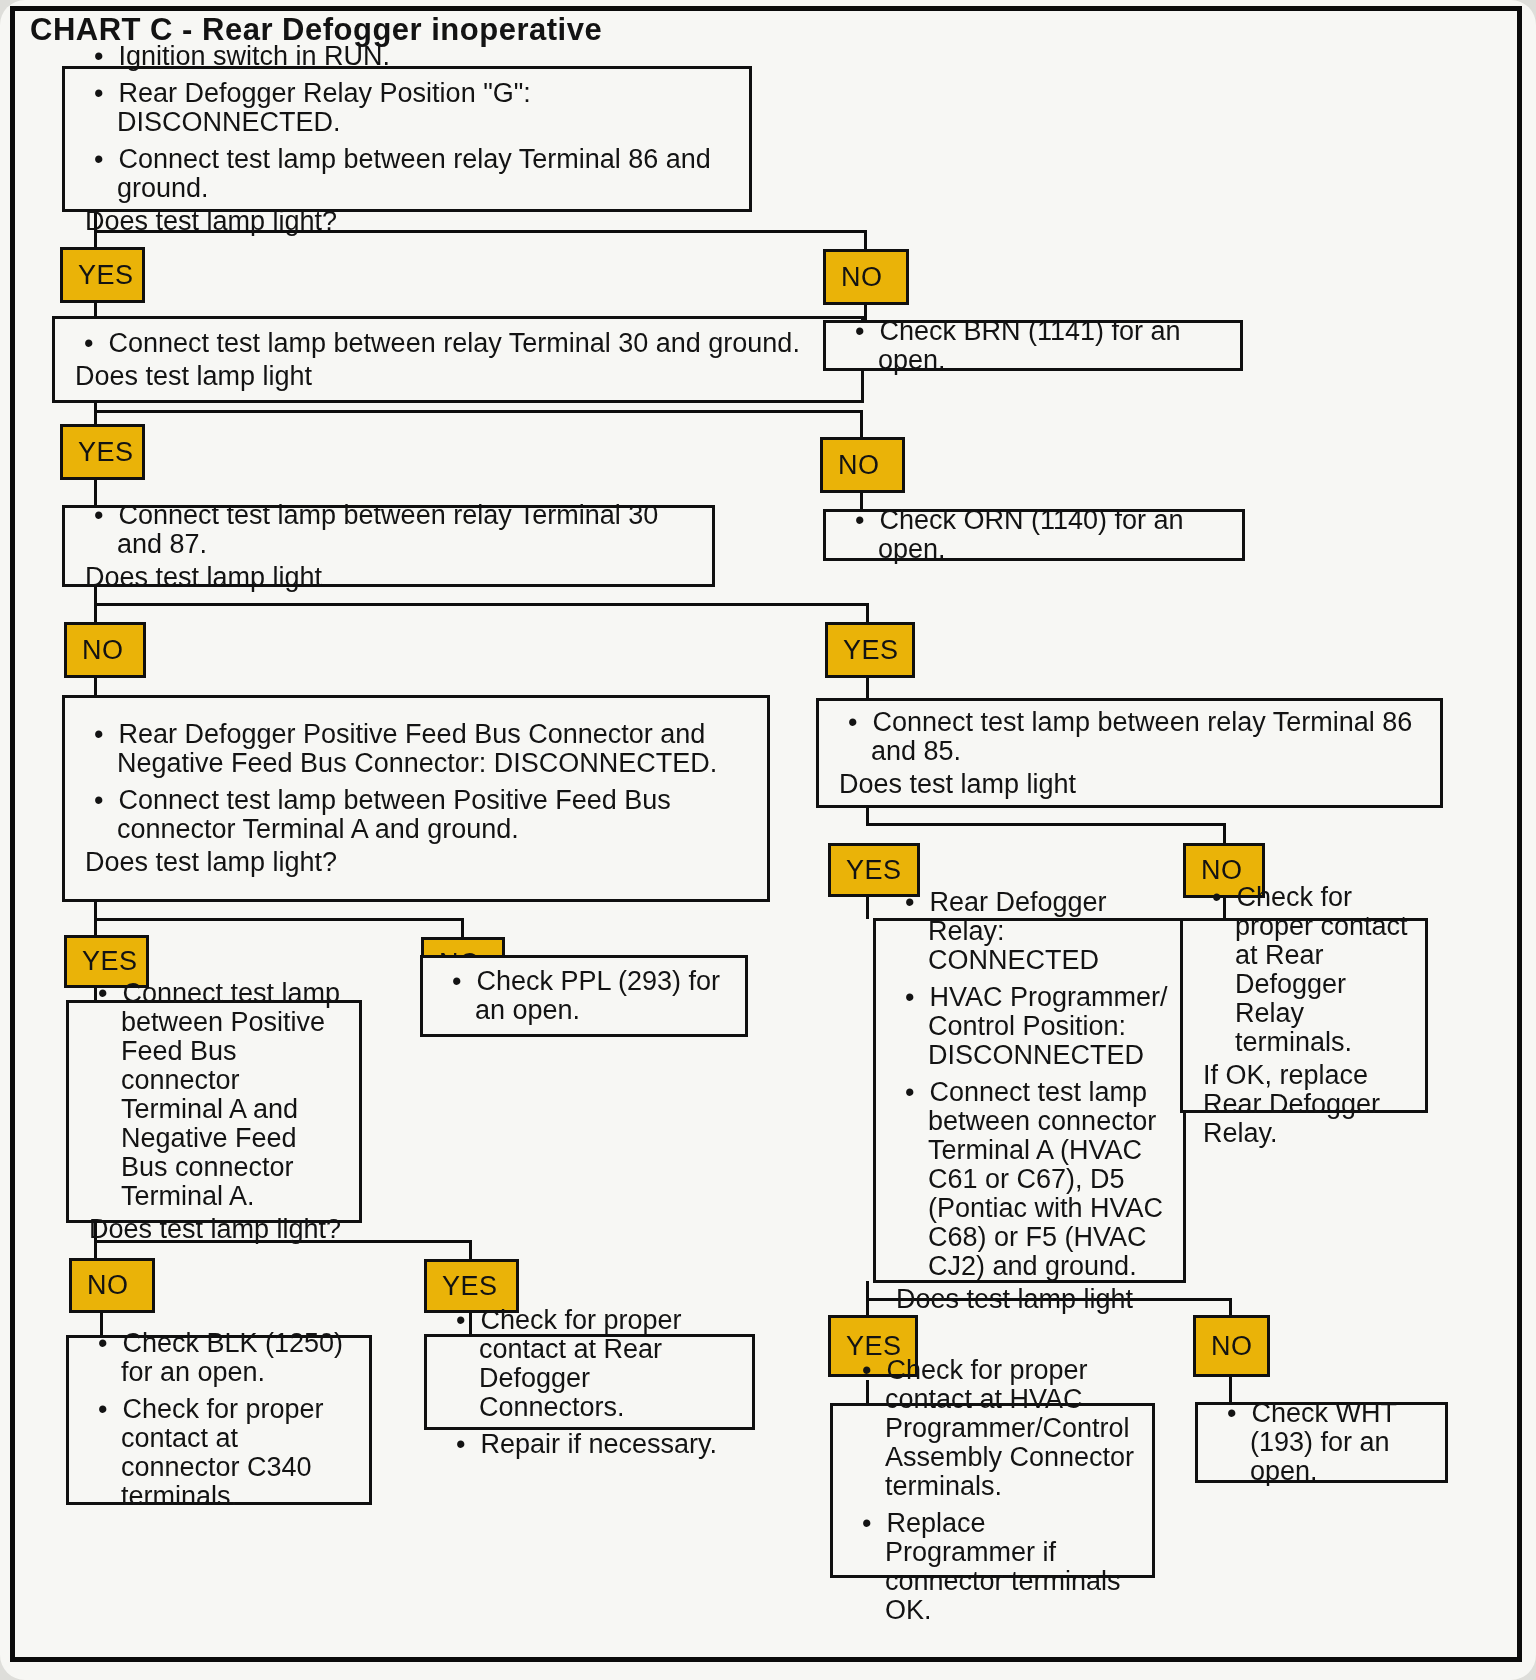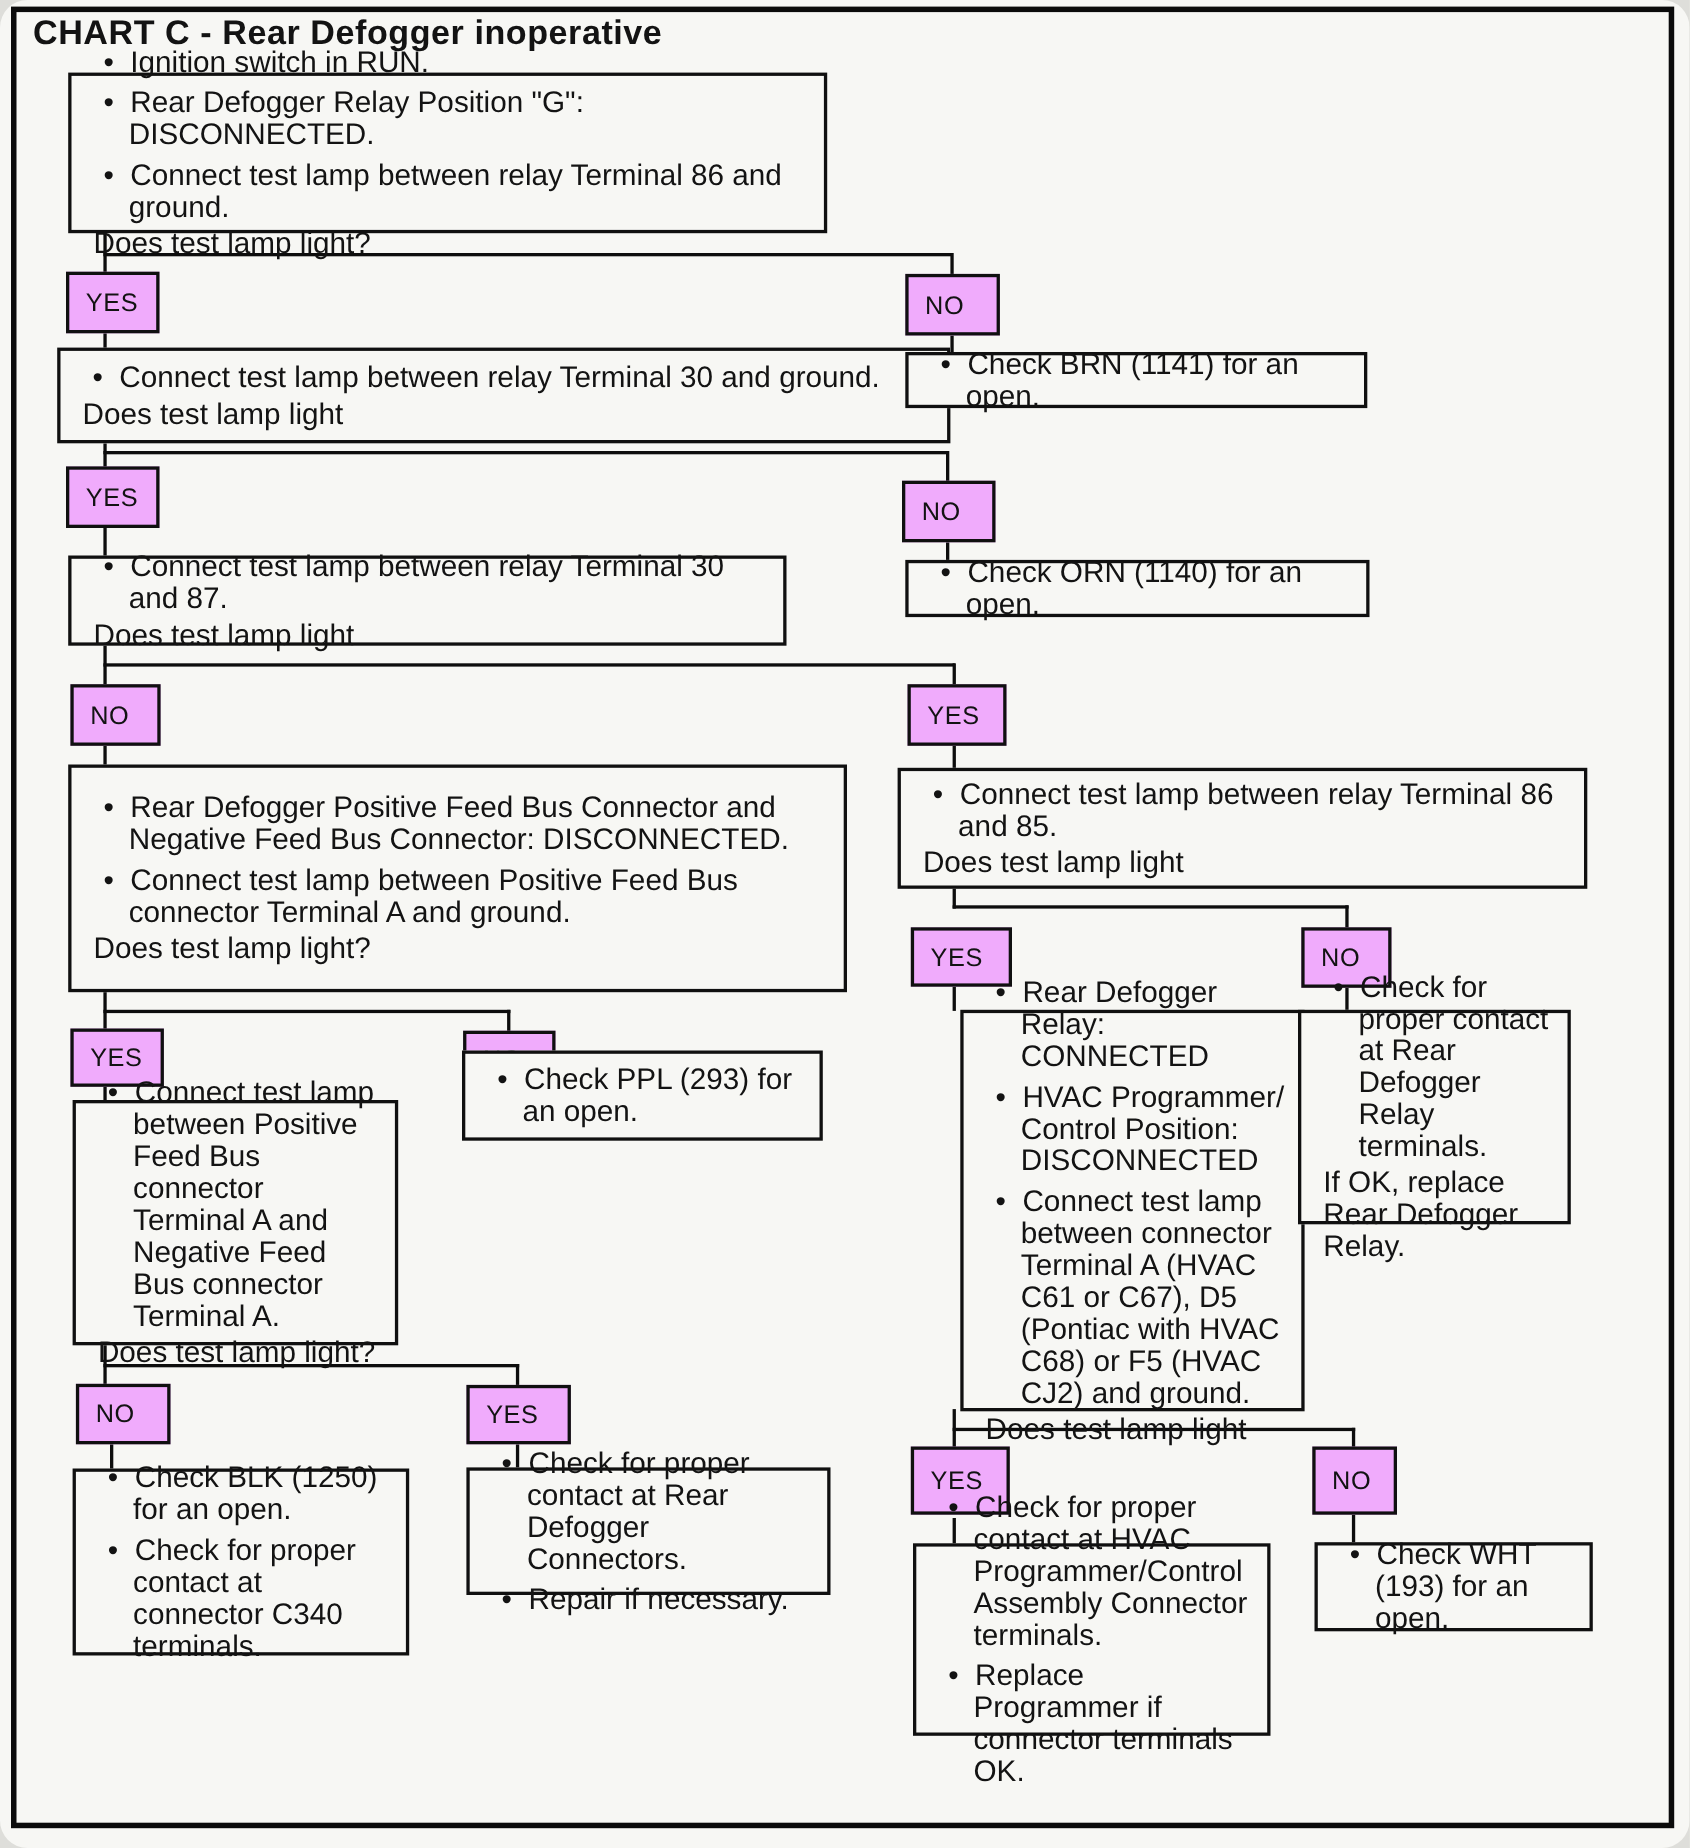--- a/index.html
+++ b/index.html
@@ -20,23 +20,23 @@
   .bx{
     position:absolute;border:3px solid #101010;background:#f7f7f4;
     box-sizing:border-box;display:flex;flex-direction:column;justify-content:center;
     padding:8px 6px;font-size:27px;line-height:29px;
   }
   .ln{padding:2px 8px 2px 46px;text-indent:-23px;}
   .ln.b::before{content:"\2022\00a0\00a0";}
   .ln.q{padding-left:14px;text-indent:0;}
   .ln + .ln.b{margin-top:4px;}
   .yn{
-    position:absolute;border:3px solid #101010;background:#f0abfc;
+    position:absolute;border:3px solid #101010;background:#eab308;
     box-sizing:border-box;display:flex;align-items:center;
-    padding-left:15px;font-size:23px;letter-spacing:.5px;
+    padding-left:15px;font-size:27px;letter-spacing:.5px;
   }
   .cn{position:absolute;background:#0d0d0d;}
 </style>
 </head>
 <body>
 
 <div class="page">
   <div class="frame"></div>
   <div class="title">CHART C - Rear Defogger inoperative</div>
 
@@ -155,21 +155,21 @@
       <span>NO</span>
     </div>
   <div class="yn" style="left:424px;top:1259px;width:95px;height:54px">
       <span>YES</span>
     </div>
 
   <div class="bx" style="left:66px;top:1335px;width:306px;height:170px">
       <div class="ln b">Check BLK (1250) for an open.</div>
       <div class="ln b">Check for proper contact at connector C340 terminals.</div>
     </div>
-  <div class="bx" style="left:424px;top:1334px;width:331px;height:116px">
+  <div class="bx" style="left:424px;top:1334px;width:331px;height:96px">
       <div class="ln b">Check for proper contact at Rear Defogger Connectors.</div>
       <div class="ln b">Repair if necessary.</div>
     </div>
 
   <div class="yn" style="left:828px;top:843px;width:92px;height:54px">
       <span>YES</span>
     </div>
   <div class="yn" style="left:1183px;top:843px;width:82px;height:55px">
       <span>NO</span>
     </div>

